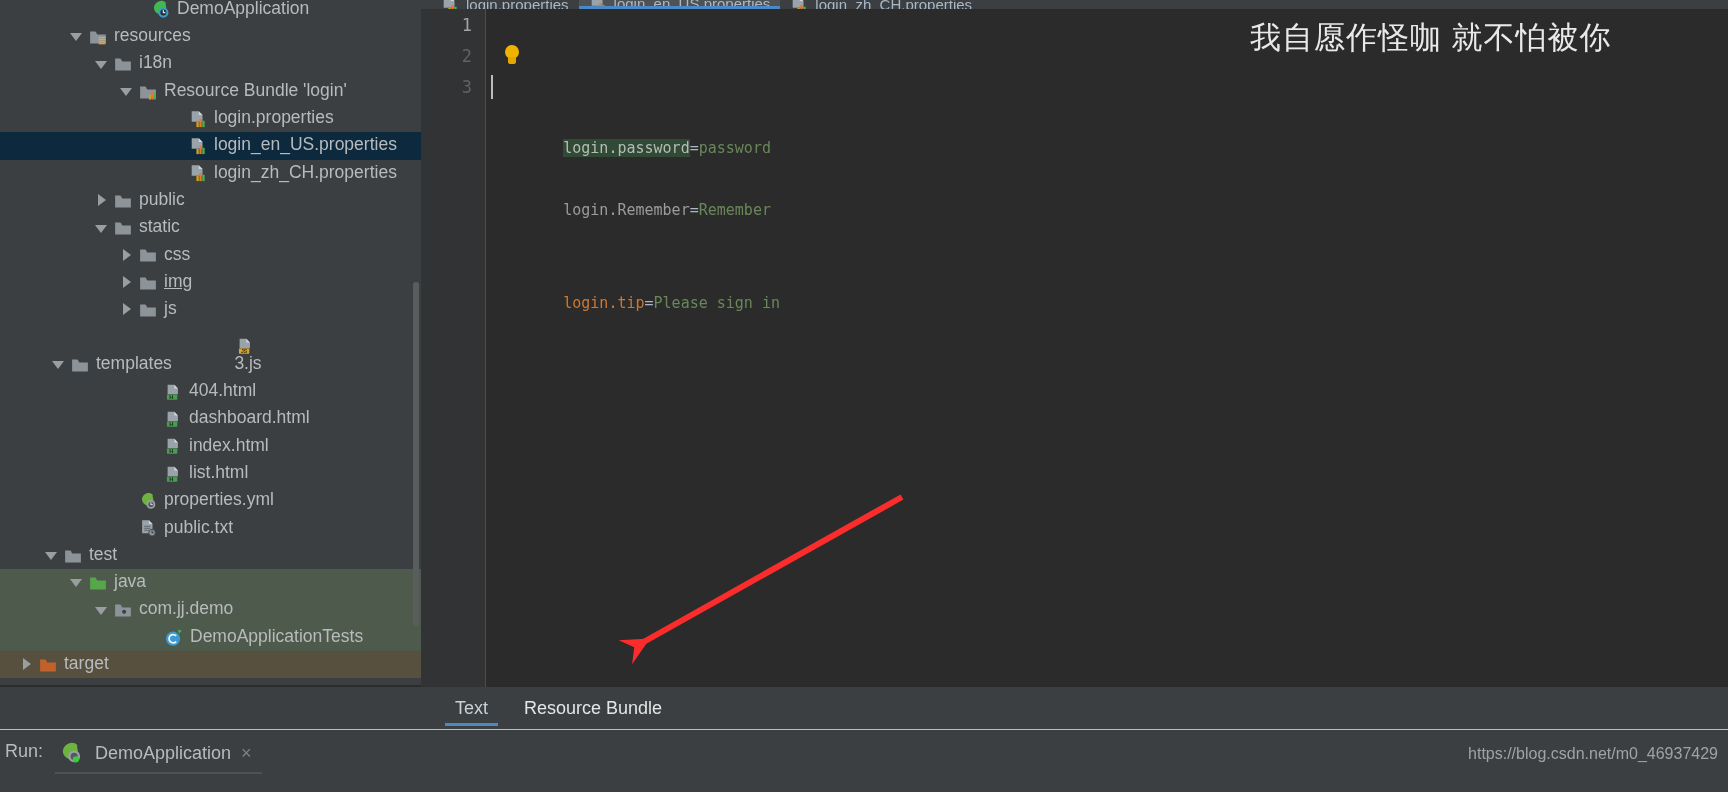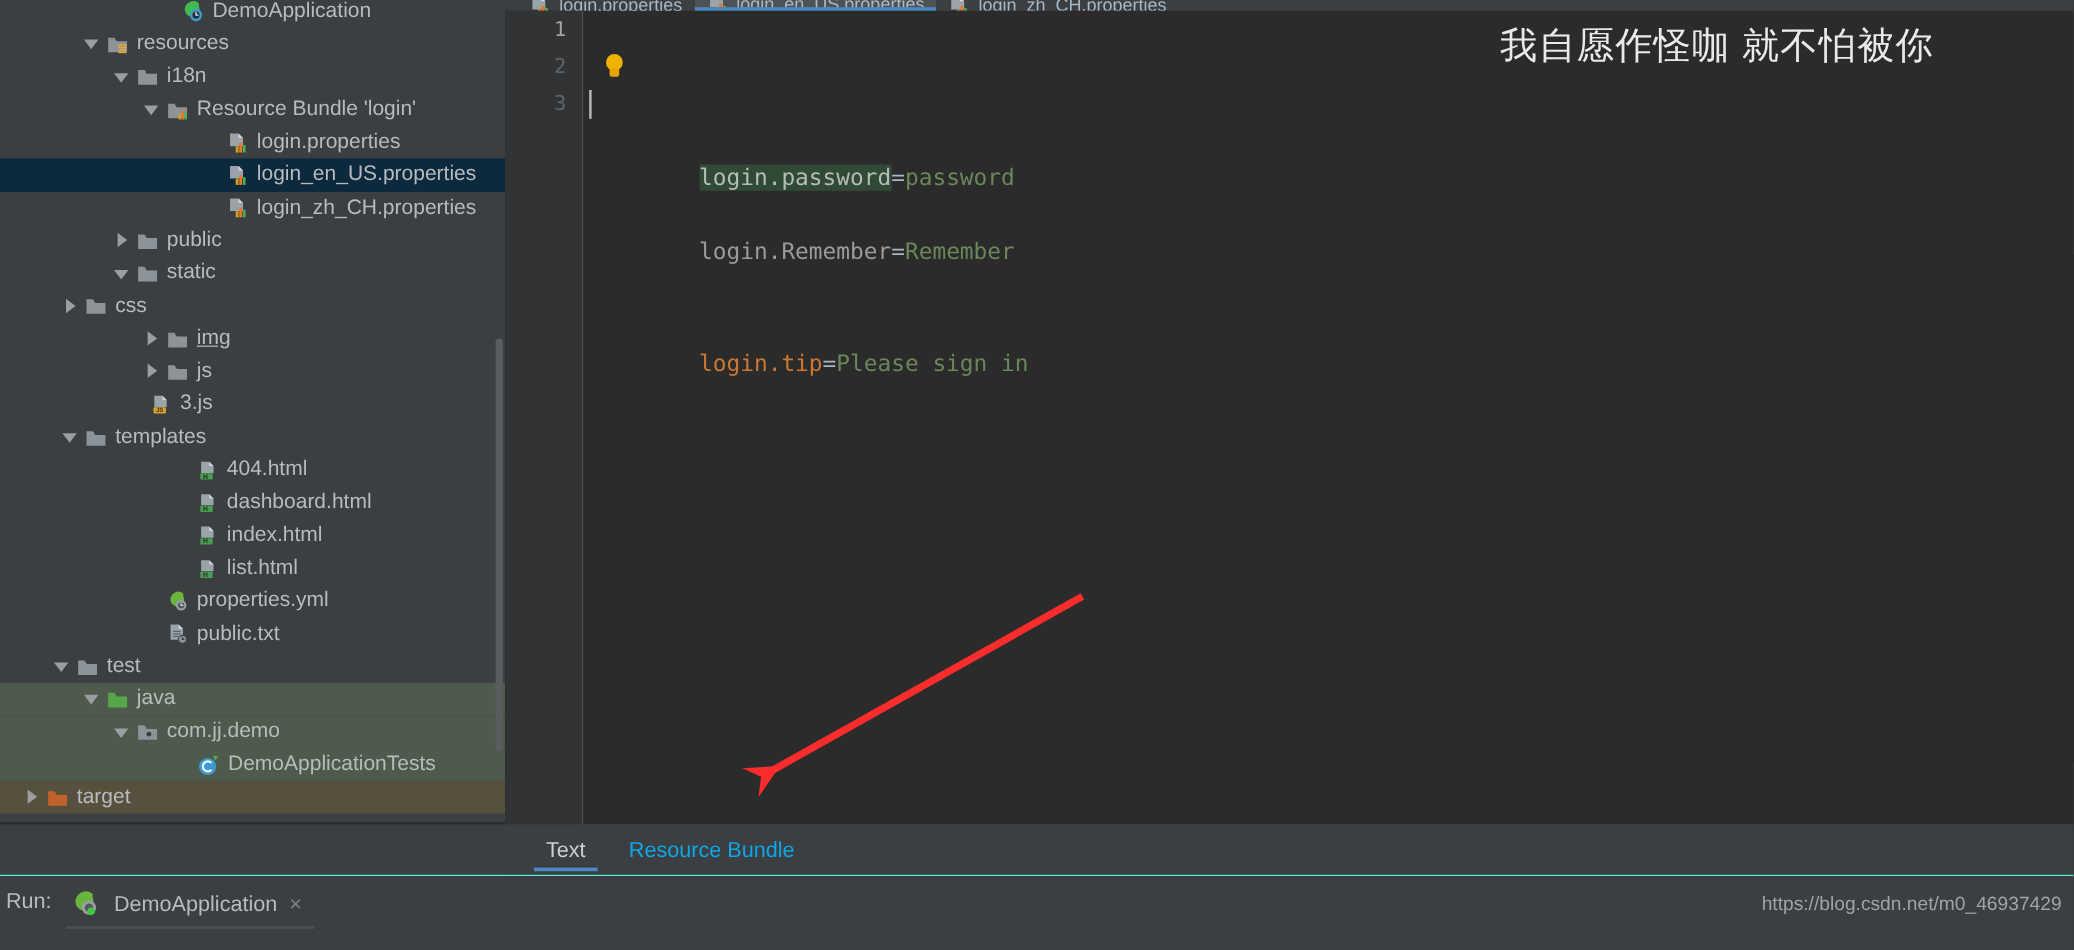--- a/index.html
+++ b/index.html
@@ -106,21 +106,21 @@
   #gutter-sep {
     position: absolute; left: 64px; top: 9px;
     width: 1px; height: 678px; background: #4b4d4e;
   }
 
   #code {
     position: absolute;
     left: 70px; top: 9px;
     right: 0; bottom: 0;
     font-family: "DejaVu Sans Mono", monospace;
-    font-size: 19px;
+    font-size: 15px;
     line-height: 31px;
     white-space: pre;
   }
   .code-line { position: relative; height: 31px; }
   .key        { color: #9a9b9c; }
   .key-hl     { color: #b5bcb6; background: #314a36; }
   .key-orange { color: #cc7832; }
   .val        { color: #6a8759; }
   .eq         { color: #a9b7c6; }
 
@@ -154,21 +154,21 @@
     background: #3c3f41;
     display: flex; align-items: flex-start;
     padding-left: 16px;
   }
   .eb-tab {
     position: relative;
     height: 42px;
     display: flex; align-items: center;
     padding: 0 18px;
     font-size: 18px;
-    color: #0ea5e9;
+    color: #e5e5e5;
   }
   .eb-tab.active { color: #c9d0d6; }
   .eb-tab.active::after {
     content: "";
     position: absolute; left: 8px; right: 8px; bottom: 3px;
     height: 3px; background: #4a88c7;
   }
 
   
   #panel-divider {
@@ -347,21 +347,21 @@
         <div class="tree-row" style="padding-left: 95px;">
           <span class="arrow down"></span>
           <span style="display: flex; align-items: center;">
             <svg class="ico" width="18" height="18" viewBox="0 0 16 16">
               <path d="M1 4.2h5.2l1.3 1.5H15v8.1H1z" fill="#8d9499"></path>
               <path d="M1 3h4.6l1.2 1.4H1z" fill="#8d9499"></path>
             </svg>
           </span>
           <span class="tree-label">static</span>
         </div>
-        <div class="tree-row" style="padding-left: 52px;">
+        <div class="tree-row" style="padding-left: 120px;">
           <span class="arrow right"></span>
           <span style="display: flex; align-items: center;">
             <svg class="ico" width="18" height="18" viewBox="0 0 16 16">
               <path d="M1 4.2h5.2l1.3 1.5H15v8.1H1z" fill="#8d9499"></path>
               <path d="M1 3h4.6l1.2 1.4H1z" fill="#8d9499"></path>
             </svg>
           </span>
           <span class="tree-label">css</span>
         </div>
         <div class="tree-row" style="padding-left: 120px; text-decoration: underline;">
@@ -377,21 +377,21 @@
         <div class="tree-row" style="padding-left: 120px;">
           <span class="arrow right"></span>
           <span style="display: flex; align-items: center;">
             <svg class="ico" width="18" height="18" viewBox="0 0 16 16">
               <path d="M1 4.2h5.2l1.3 1.5H15v8.1H1z" fill="#8d9499"></path>
               <path d="M1 3h4.6l1.2 1.4H1z" fill="#8d9499"></path>
             </svg>
           </span>
           <span class="tree-label">js</span>
         </div>
-        <div class="tree-row" style="padding-left: 106px;">
+        <div class="tree-row" style="padding-left: 75px; flex-direction: column;">
           <span class="arrow none"></span>
           <span style="display: flex; align-items: center;">
             <svg class="ico" width="18" height="18" viewBox="0 0 16 16">
               <path d="M3.2 1.6h6l3.2 3.2v5.1H3.2z" fill="#9aa3aa"></path>
               <path d="M9.2 1.6l3.2 3.2H9.2z" fill="#cfd6db"></path>
               <rect x="2.6" y="10.2" width="9.2" height="4.6" rx="0.6" fill="#d9a42b"></rect>
               <text x="7.2" y="13.9" font-size="4.6" font-family="Liberation Sans, sans-serif" font-weight="bold" fill="#3a3420" text-anchor="middle">JS</text>
             </svg>
           </span>
           <span class="tree-label">3.js</span>

